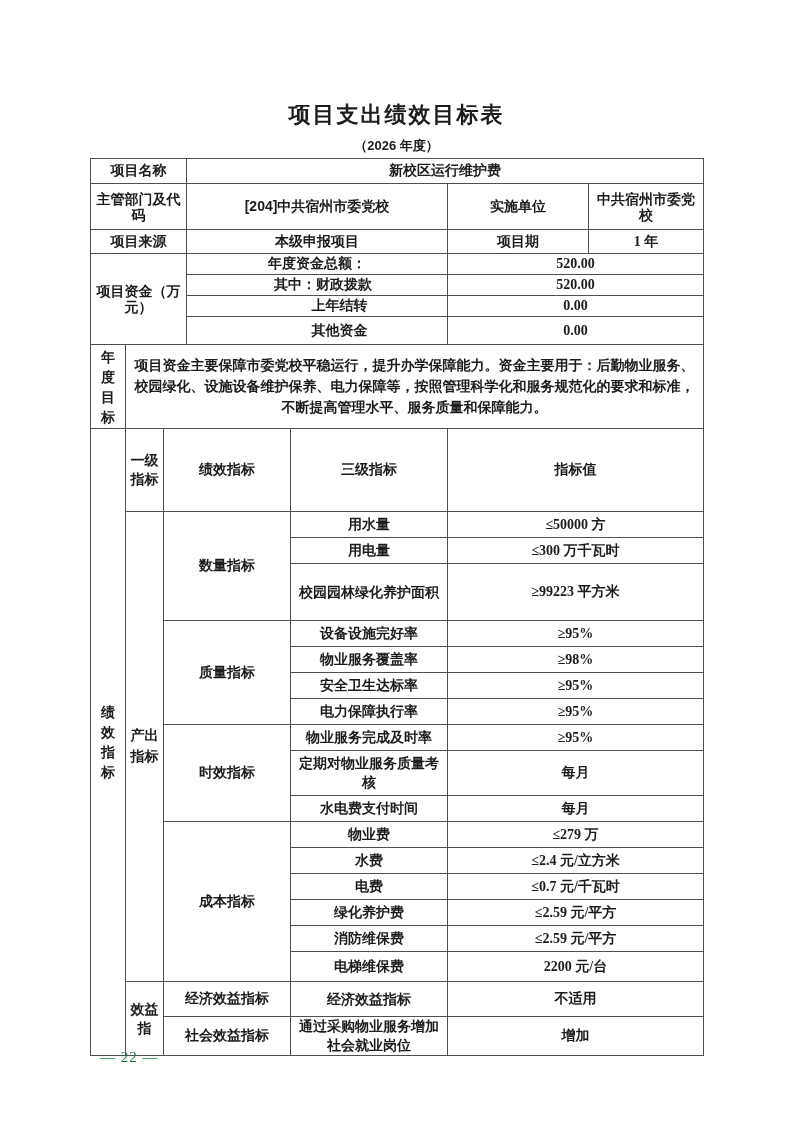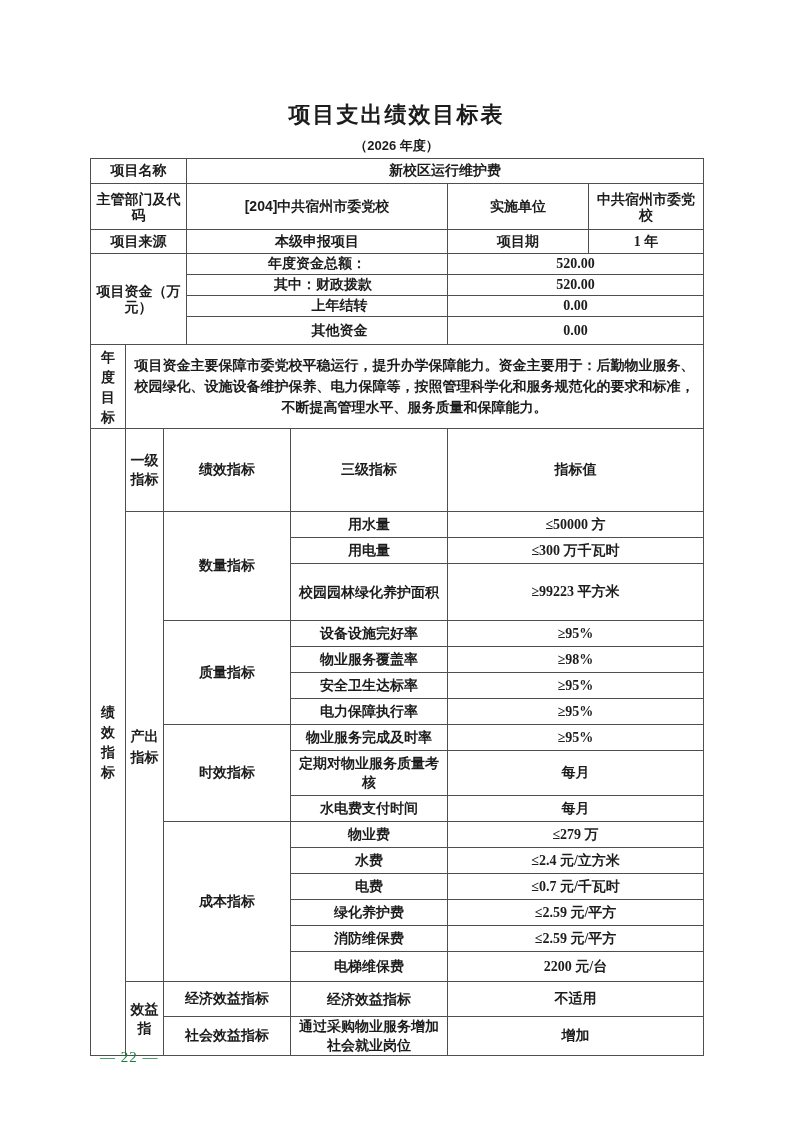--- a/index.html
+++ b/index.html
@@ -7,21 +7,21 @@
         font-family:"Liberation Sans",sans-serif;color:#1c1c1c;overflow:hidden;}
   #doc-title{position:absolute;top:100px;left:0;width:793px;text-align:center;
              font-size:22px;font-weight:700;letter-spacing:2px;}
   #doc-subtitle{position:absolute;top:137px;left:0;width:793px;text-align:center;
                 font-size:13px;font-weight:700;}
   #main-table{position:absolute;top:158px;left:90px;width:613px;
               border-collapse:collapse;table-layout:fixed;}
   #main-table td{border:1px solid #4f4f4f;text-align:center;vertical-align:middle;
                  font-size:14px;font-weight:700;padding:0 4px;overflow:hidden;}
   td.vert{word-break:break-all;line-height:20px;padding:0 9px;}
-  td.vert2{word-break:break-all;line-height:21px;padding:0 11px;}
+  td.vert2{word-break:break-all;line-height:21px;padding:0 11px;font-family:Liberation Mono, monospace;}
   td.hdr-vert{word-break:break-all;line-height:19px;padding:0 11px;}
   td.goal-text{text-align:justify;line-height:21px;padding:2px 10px;font-weight:700;}
   td.fund-label{text-align:left;padding-left:9px;}
   td.ind1{text-indent:12px;margin-top:45px;}
   td.ind3{text-indent:45px;}
   td.val{font-family:"Liberation Serif",serif;font-weight:400;font-size:15px;}
   td.wrapcell{padding:0 12px;line-height:19px;}
   td.deptcell{padding:0 5px;line-height:16px;}
   td.unitcell{padding:0 10px;line-height:16px;}
   #page-number{position:absolute;left:100px;top:1049px;font-family:"Liberation Serif",serif;

